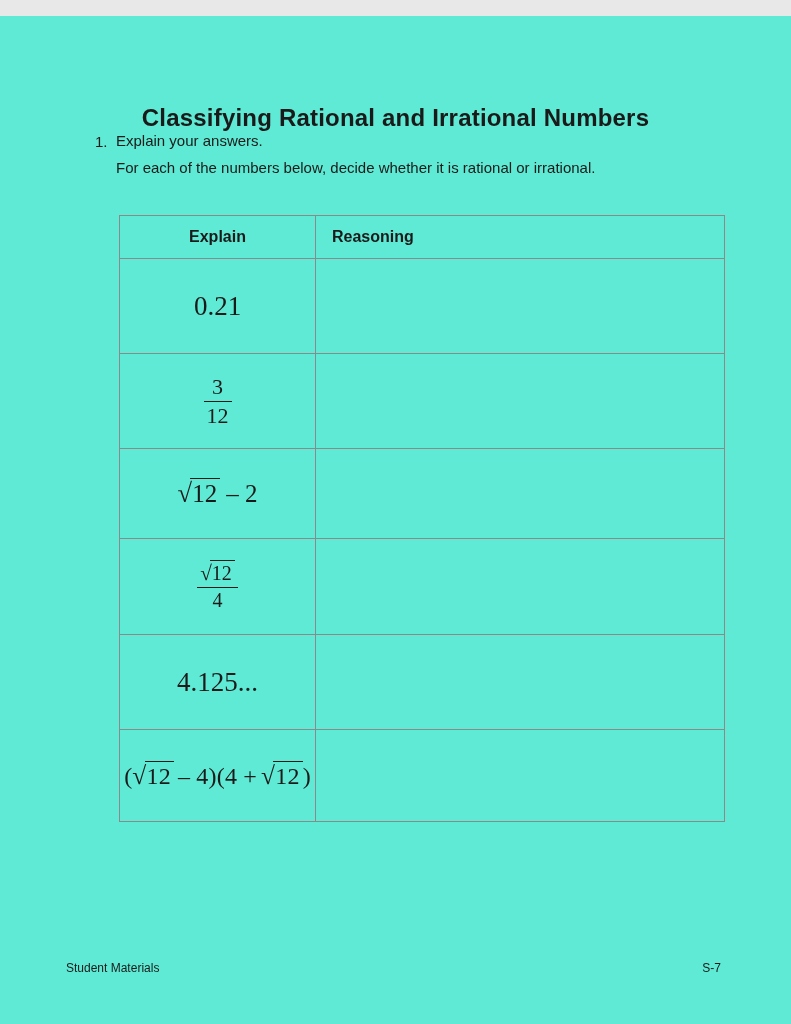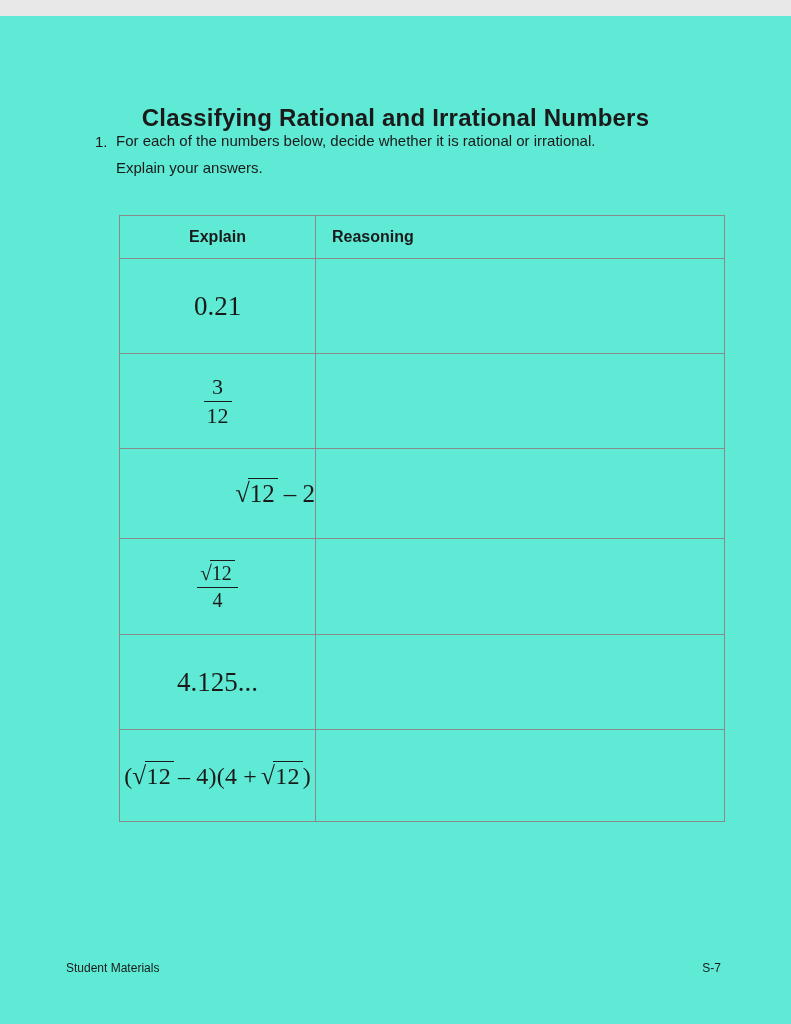--- a/index.html
+++ b/index.html
@@ -82,21 +82,21 @@
   .frac .fnum { padding: 0 3px 2px 3px; }
   .frac .fden { border-top: 1.6px solid #1a1a1a; align-self: stretch; text-align: center; padding: 2px 3px 0 3px; }
   .frac-small { font-size: 22px; }
   .frac-mid   { font-size: 20px; }
 
   
   .sqrt { white-space: nowrap; }
   .sqrt .sign { font-size: 1.06em; }
   .sqrt .rad  { border-top: 1.6px solid #1a1a1a; margin-left: -2px; padding: 1px 3px 0 2px; }
 
-  .expr-3 { font-size: 25px; text-align: right; }
+  .expr-3 { font-size: 25px; }
   .expr-3 .rest { margin-left: 6px; }
   .expr-6 { font-size: 24px; letter-spacing: 0.2px; }
   .expr-6 .mid { margin: 0 4px; }
 
   .two-line .line2 {
     font-family: "Liberation Sans", sans-serif;
     font-size: 18px;
     margin-top: 7px;
   }
 
@@ -116,22 +116,22 @@
 </head>
 <body>
 
 <div class="page">
 
   <h1 class="title">Classifying Rational and Irrational Numbers</h1>
 
   <div class="instruction">
     <span class="instr-num">1.</span>
     <div class="instr-lines">
+      <p>Explain your answers.</p>
       <p>For each of the numbers below, decide whether it is rational or irrational.</p>
-      <p>Explain your answers.</p>
     </div>
   </div>
 
   <table class="worksheet">
     <colgroup>
         <col class="col-number">
         <col>
       </colgroup>
     <thead>
       <tr>

